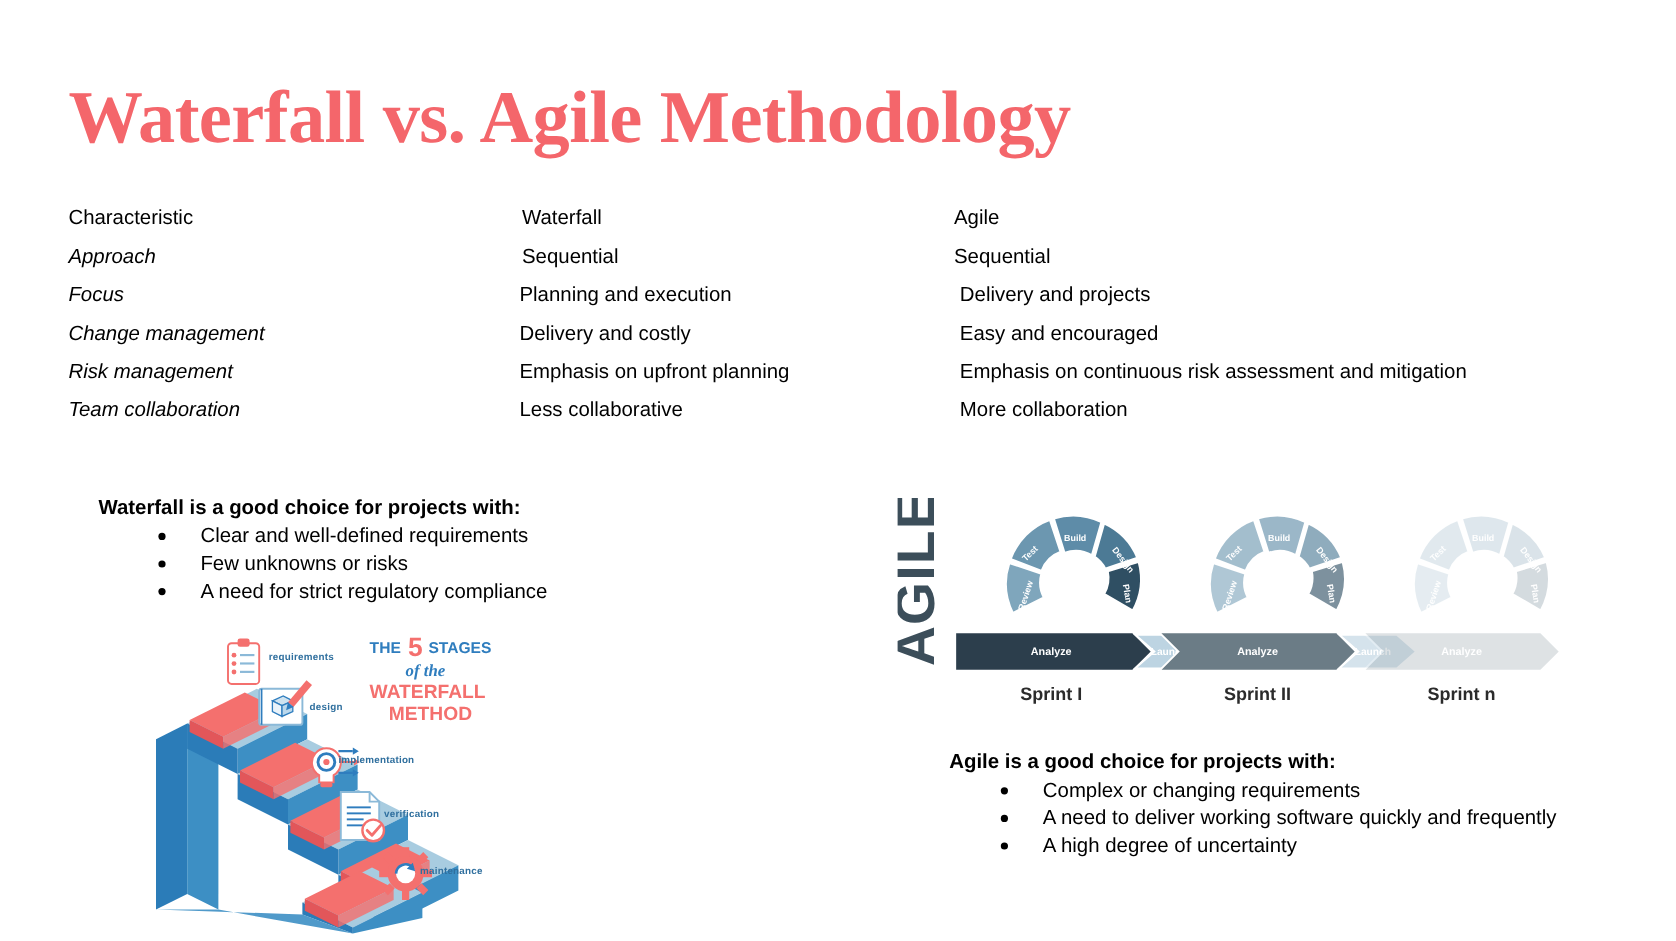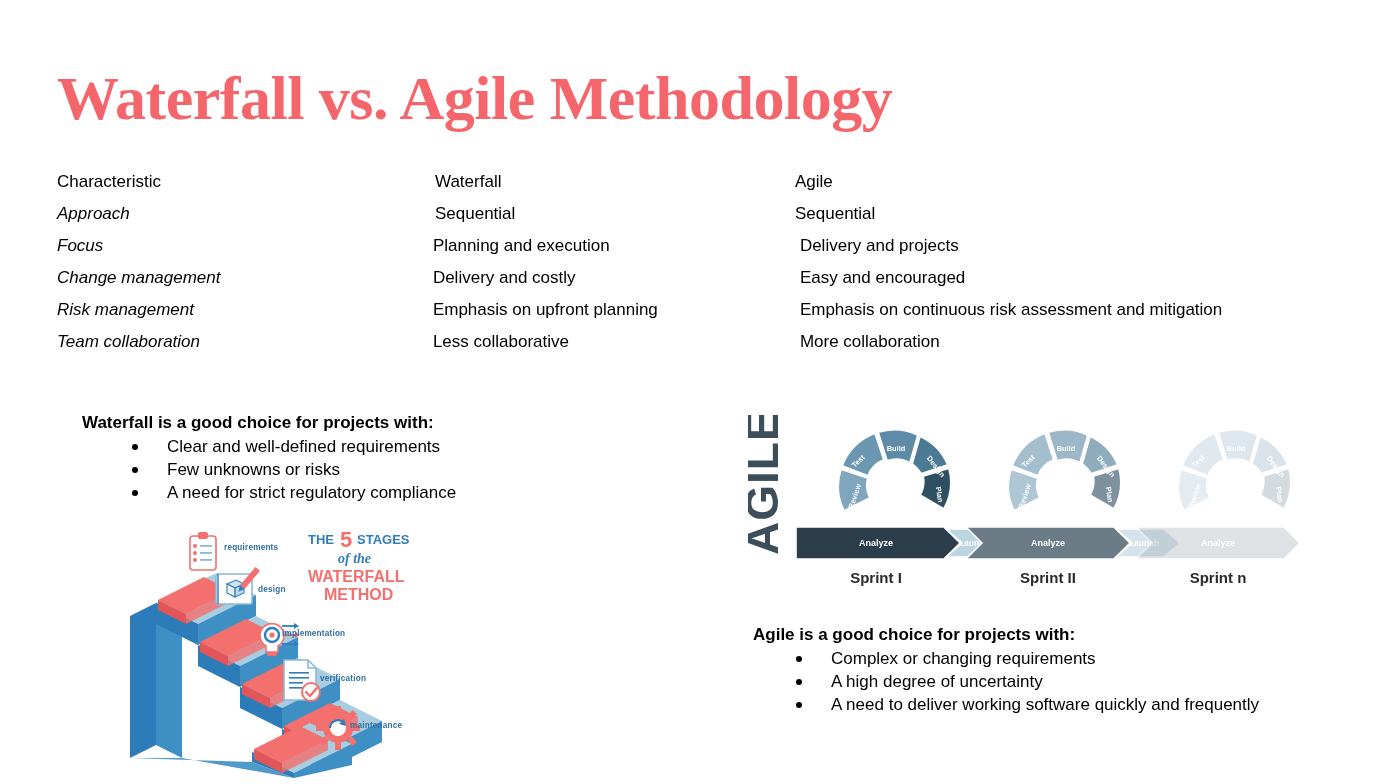--- a/index.html
+++ b/index.html
@@ -72,21 +72,21 @@
     margin-bottom:0;
   }
   .bullet-list li .dot{
     position:absolute;
     left:50px; top:9px;
     width:6px;height:6px;
     background:#000;
     border-radius:50%;
   }
   #waterfall-bullets{left:82px; top:413px;}
-  #agile-bullets{left:753px; top:625px;}
+  #agile-bullets{left:791px; top:625px;}
   #agile-bullets .bullet-list li{padding-left:78px;}
   #agile-bullets .bullet-list li .dot{left:43px;}
 
   
   #waterfall-figure{
     position:absolute;
     left:112px; top:520px;
     width:340px; height:264px;
   }
   #waterfall-figure svg{display:block;}
@@ -336,22 +336,22 @@
     <text class="wf-head-red" x="196" y="62" font-size="16">WATERFALL</text>
     <text class="wf-head-red" x="212" y="80" font-size="16">METHOD</text>
   </g>
 </svg>
 </div>
 
 <div class="bullet-block" id="agile-bullets">
   <div class="bullet-title">Agile is a good choice for projects with:</div>
   <ul class="bullet-list">
     <li><span class="dot"></span><span>Complex or changing requirements</span></li>
+    <li><span class="dot"></span><span>A need to deliver working software quickly and frequently</span></li>
     <li><span class="dot"></span><span>A high degree of uncertainty</span></li>
-    <li><span class="dot"></span><span>A need to deliver working software quickly and frequently</span></li>
   </ul>
 </div>
 
 <div id="agile-figure">
 <svg width="580" height="175" viewBox="0 0 580 175" xmlns="http://www.w3.org/2000/svg">
   <defs>
 
     <g id="ring">
 
       <path d="M52,9 A55,55 0 0,1 92,12 L84,40 A27,27 0 0,0 61,38 Z" fill="#5E8CA8" stroke="#ffffff" stroke-width="2"></path>

